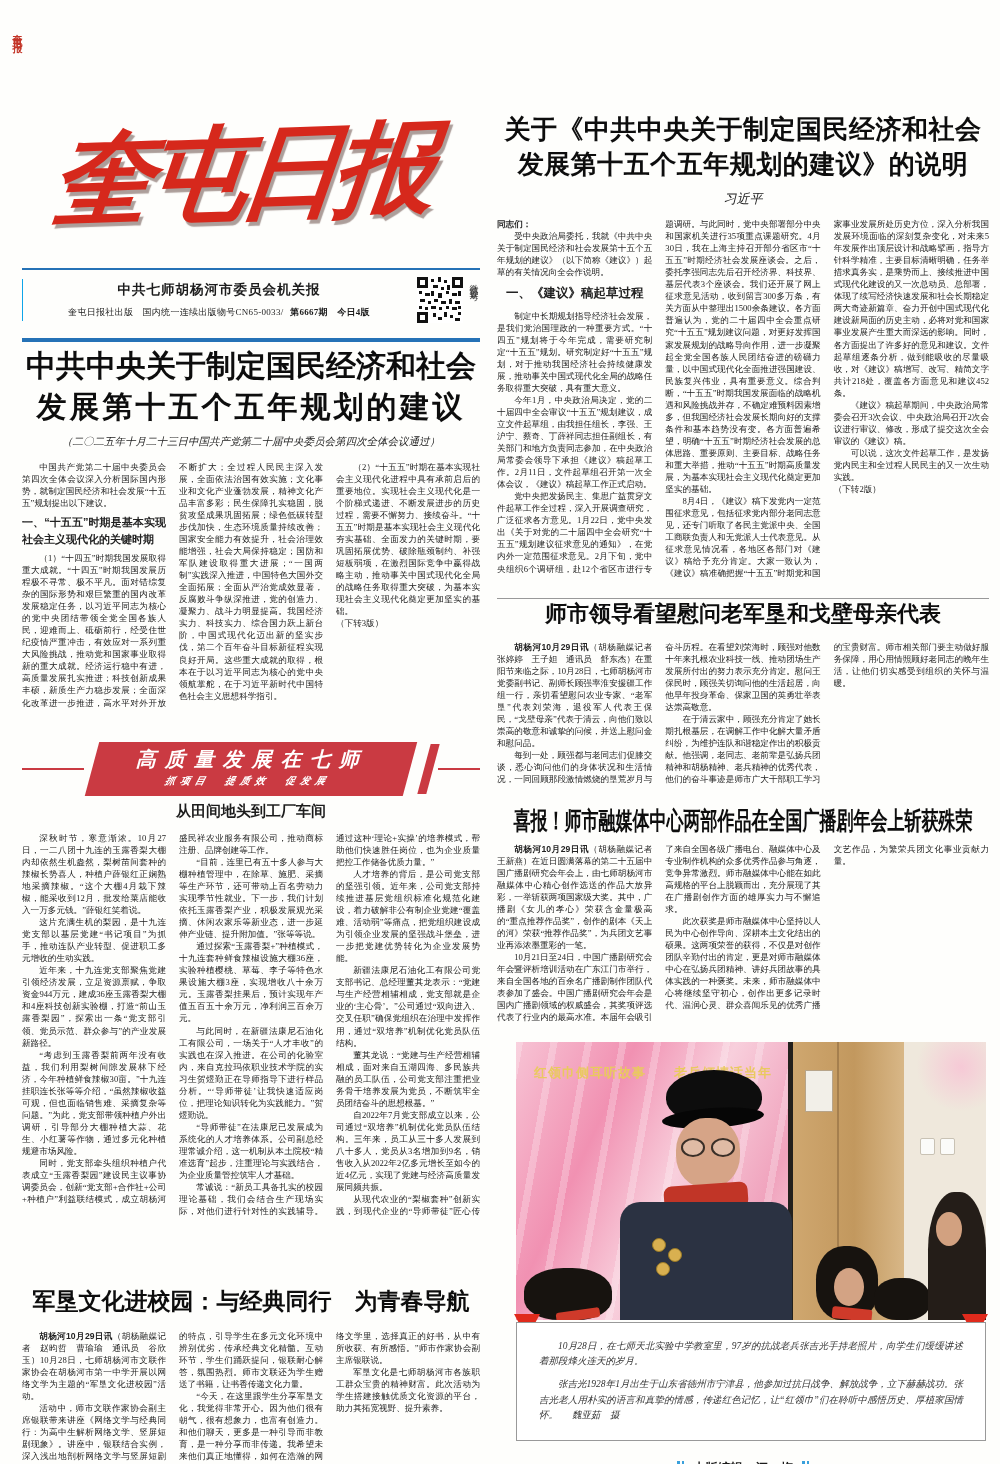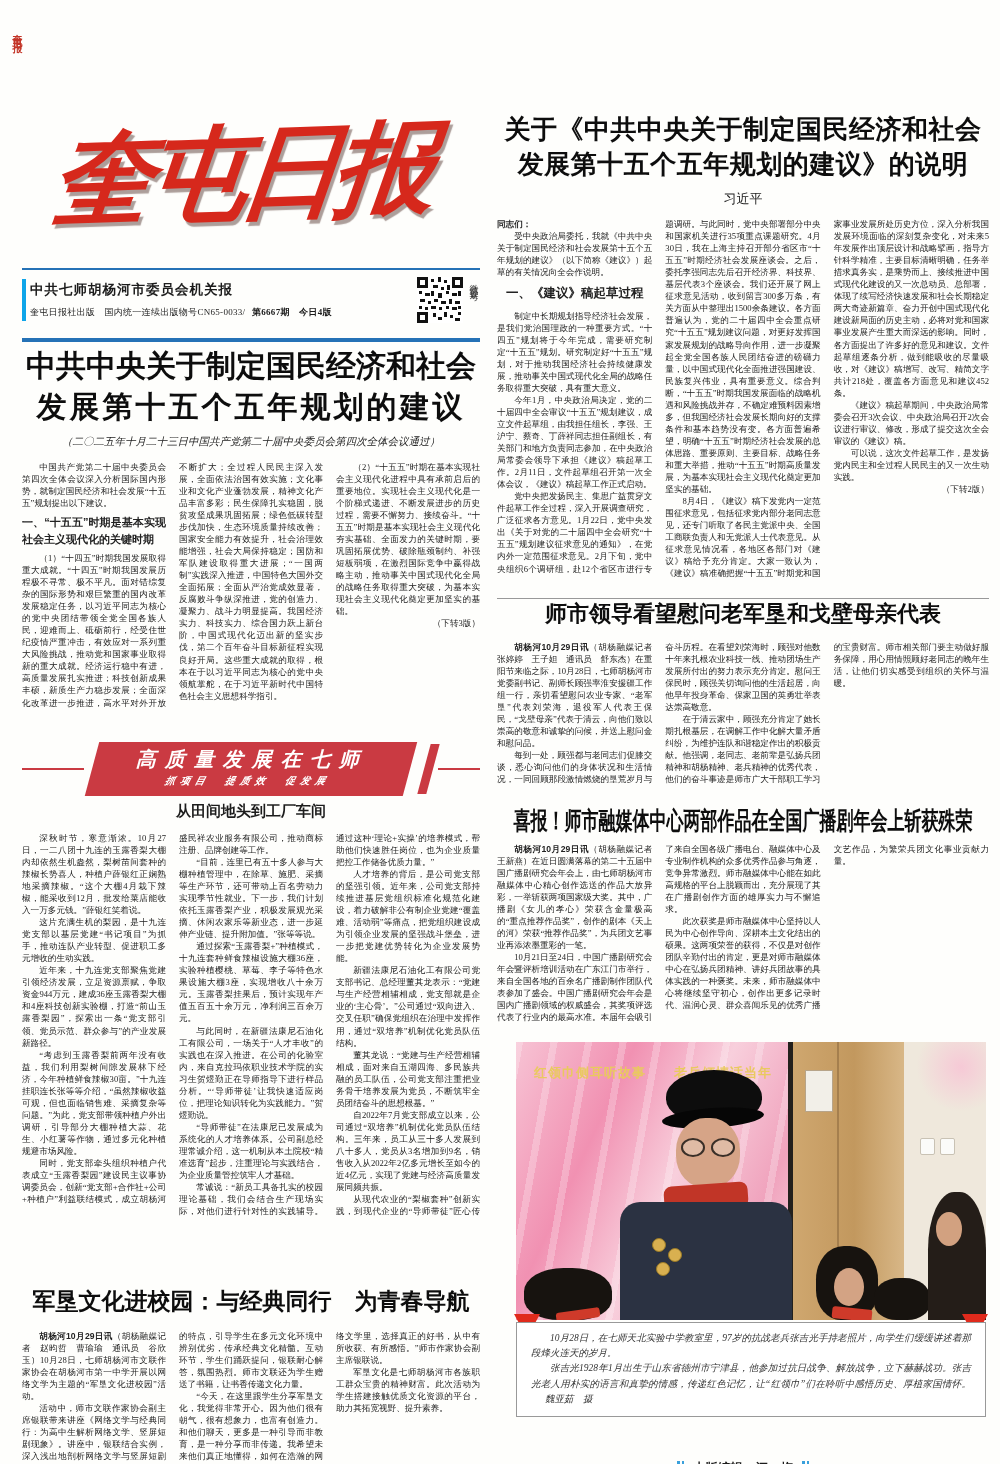--- a/index.html
+++ b/index.html
@@ -8,45 +8,45 @@
   
   .spine{position:absolute;left:8px;top:26px;width:16px;height:120px;color:#c33528;
          writing-mode:vertical-rl;font-size:10px;letter-spacing:3px;font-weight:bold;}
   .masthead-title{position:absolute;left:52px;top:108px;width:400px;white-space:nowrap;
          font-size:102px;line-height:1.3;font-weight:bold;font-style:italic;color:#d6281c;
          letter-spacing:-8px;transform:rotate(-2deg) skewX(-8deg);
          text-shadow:3px 4px 1px rgba(50,15,8,.4);}
   .infobar{position:absolute;left:22px;top:268px;width:458px;border-top:2px solid #2572b6;
          padding-top:7px;display:flex;align-items:center;}
   .datebox{width:148px;text-align:center;font-size:10.5px;font-weight:bold;line-height:1.65;}
-  .centerbox{flex:1;border-left:4px solid #0ea5e9;padding:2px 4px;}
+  .centerbox{flex:1;border-left:1px solid #0ea5e9;text-align:center;padding:2px 4px;}
   .centerbox .org{font-size:13.5px;font-weight:bold;font-family:"Liberation Sans",sans-serif;letter-spacing:1px;}
   .centerbox .pub{font-size:9px;margin-top:7px;letter-spacing:0.3px;}
   .centerbox .pub b{margin-left:4px;}
   .qrwrap{display:flex;align-items:flex-start;gap:4px;padding-left:2px;}
   .qr{width:46px;height:46px;background:#fff;}
   .wechat{writing-mode:vertical-rl;font-size:9px;letter-spacing:2px;color:#333;}
   .rule-thick{position:absolute;left:22px;top:338px;width:458px;height:4px;background:#2572b6;}
   
   section{position:absolute;}
   .hl{font-family:"Liberation Sans",sans-serif;font-weight:900;text-align:center;color:#0d0d0d;line-height:1.35;}
   .art-body{column-gap:13px;column-fill:auto;font-size:8.6px;line-height:1.4;text-align:justify;
             overflow:hidden;color:#222;}
   .art-body p{margin:0;text-indent:2em;}
   .art-body p b{font-family:"Liberation Sans",sans-serif;}
   .art-body .s-lead{text-indent:0;font-weight:bold;}
   .art-body .s-h1{text-indent:0;text-align:center;font-weight:bold;font-size:12.5px;
             font-family:"Liberation Sans",sans-serif;margin:7px 0;}
   .art-body .s-hb{text-indent:0;font-weight:bold;font-size:11px;line-height:1.5;
             font-family:"Liberation Sans",sans-serif;margin:5px 0;}
-  .art-body .s-jump{text-indent:0;text-align:right;}
+  .art-body .s-jump{text-indent:0;text-align:left;}
   
   .explain{left:497px;top:112px;width:492px;}
   .explain .t1,.explain .t2{font-size:26px;letter-spacing:0.5px;}
-  .explain .author{text-align:center;font-size:13px;margin:8px 0 10px;font-family:"Liberation Sans",sans-serif;}
+  .explain .author{text-align:center;font-size:13px;margin:8px 0 10px;font-family:"Liberation Sans",sans-serif;font-style:italic;}
   .explain .art-body{height:362px;column-count:3;}
   .shishi{left:497px;top:598px;width:492px;border-top:1px solid #999;}
   .shishi .t1{font-size:22px;}
   .shishi .art-body{height:152px;column-count:3;margin-top:12px;}
   .xibao{left:497px;top:806px;width:492px;}
   .xibao .t1{font-size:17px;transform:scaleY(1.45);transform-origin:center top;margin-bottom:14px;}
   .xibao .art-body{height:192px;column-count:3;margin-top:6px;}
   
   .mainart{left:22px;top:346px;width:458px;}
   .mainart .t1,.mainart .t2{font-size:30px;}
@@ -100,21 +100,21 @@
   .kid{position:absolute;background:#17130f;border-radius:45% 45% 40% 40%;}
   .kid-face{position:absolute;background:#d3a384;border-radius:50%;}
   .kid-scarf{position:absolute;background:#cf3a2a;border-radius:3px;}
   .lady-hair{position:absolute;left:412px;top:150px;width:58px;height:128px;background:#241d18;border-radius:45% 45% 0 0;}
   .lady-face{position:absolute;left:420px;top:170px;width:26px;height:34px;background:#d2a180;border-radius:50%;}
   .pennant{position:absolute;width:26px;height:24px;background:#e02a1c;clip-path:polygon(0 0,100% 0,50% 100%);}
   
   .caption{position:absolute;left:516px;top:1322px;width:470px;background:#fff;border:1px solid #999;
       padding:8px 14px 9px;font-size:9.5px;font-style:italic;line-height:1.6;text-align:justify;color:#333;
       box-sizing:border-box;}
-  .caption p{margin:0;text-indent:2em;}
+  .caption p{margin:8px;text-indent:2em;}
   .credit{margin-left:14px;white-space:nowrap;}
   .editor{position:absolute;left:497px;top:1460px;width:492px;display:flex;justify-content:center;
       align-items:center;gap:9px;font-size:12.5px;font-weight:bold;font-family:"Liberation Sans",sans-serif;}
   .dbar{display:flex;gap:2px;} .dbar i{display:block;width:2.5px;height:16px;background:#3aa0dc;}
 </style>
 </head>
 <body>
 
 <div class="page">
 

